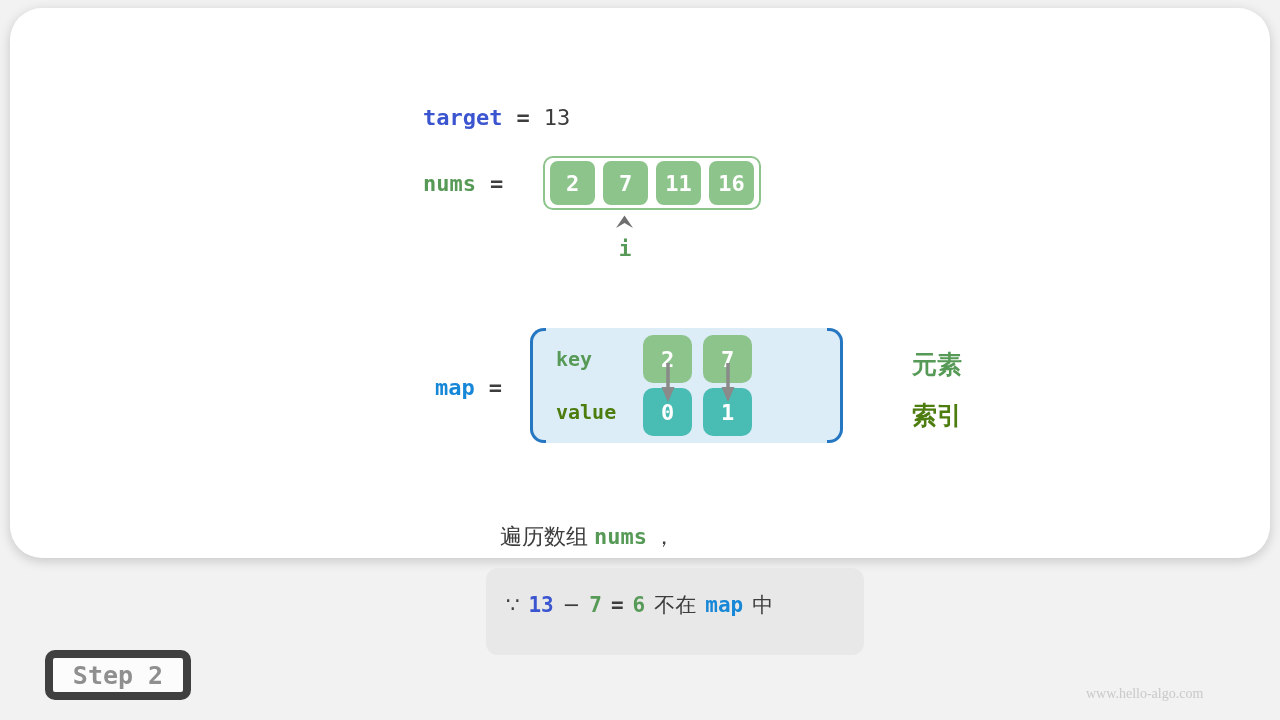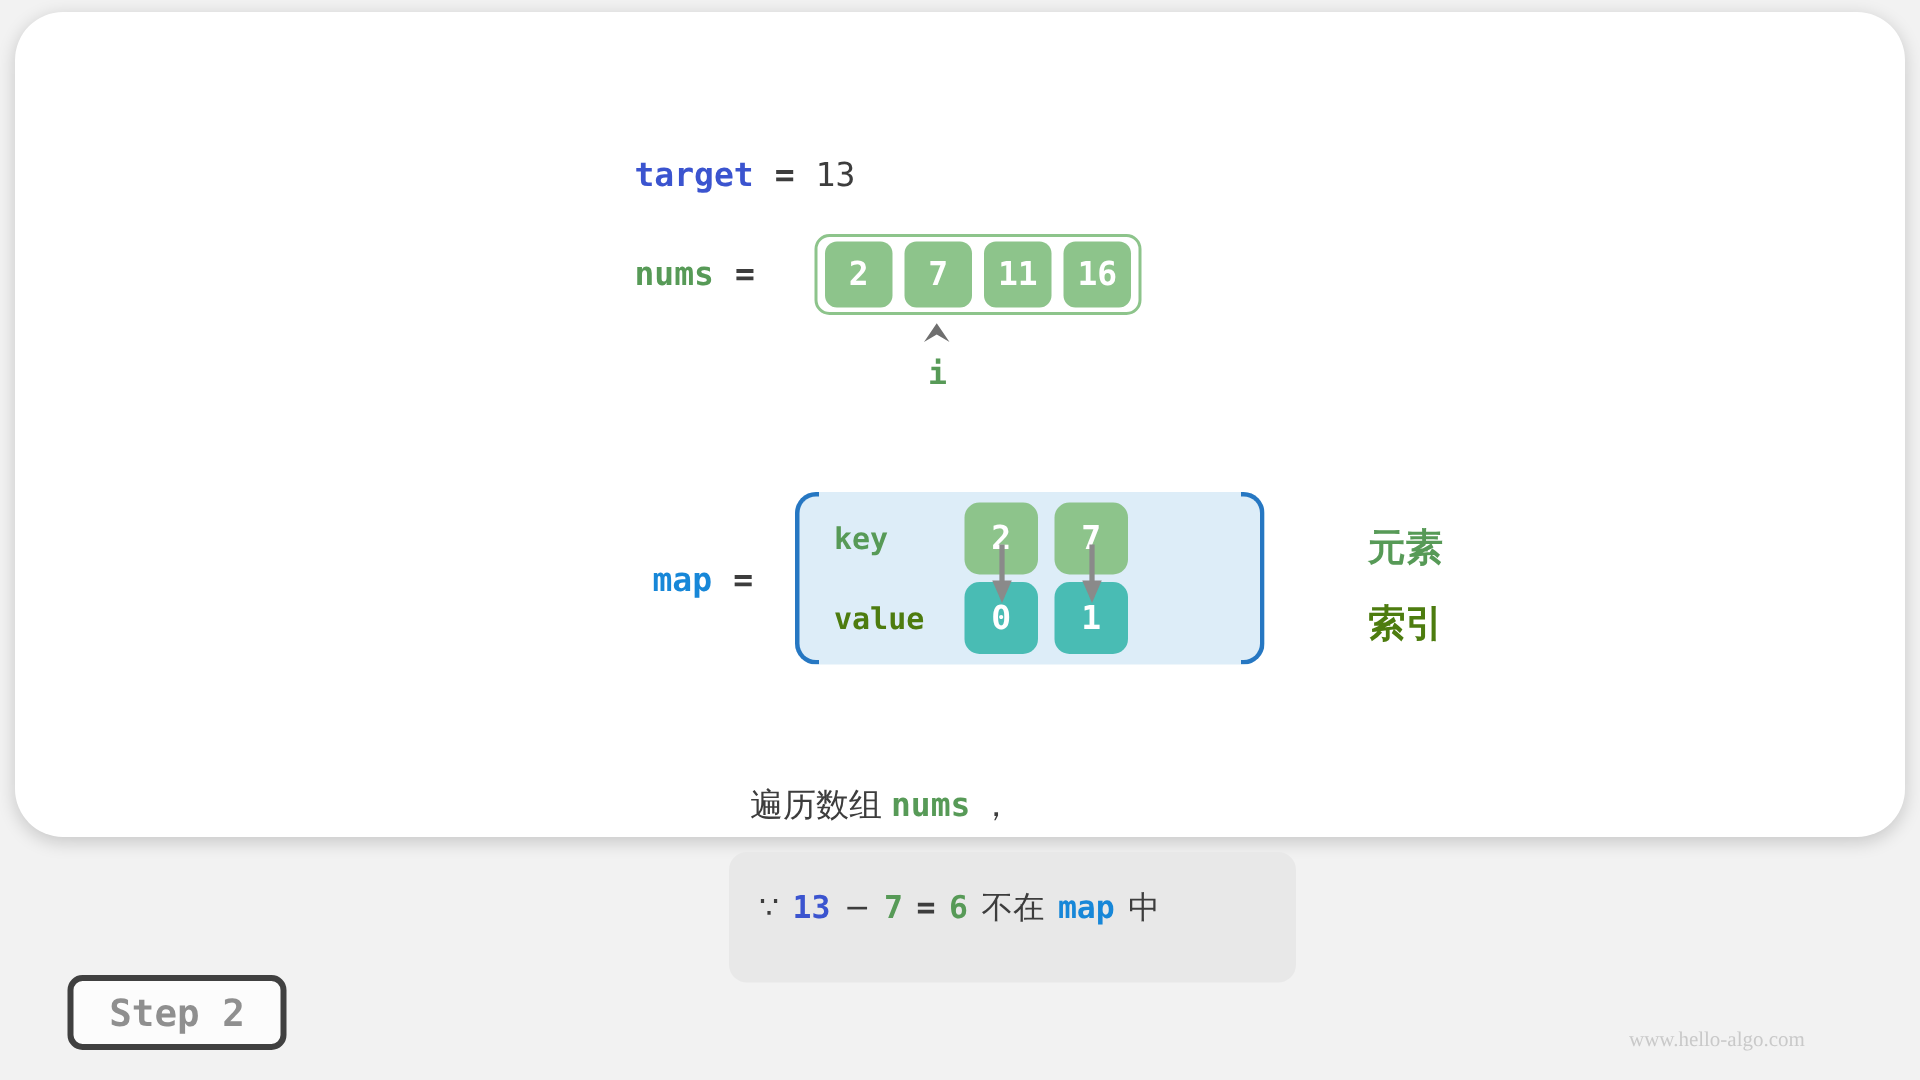--- a/index.html
+++ b/index.html
@@ -79,21 +79,21 @@
     left:476px; top:560px; width:378px; height:87px;
     background:#e8e8e8; border-radius:12px;
     padding:20px 0 0 20px; font-size:21px; color:#3d3d3d; line-height:35px;
   }
   .tok { margin-right:9px; }
   .tok.mono { font-size:21px; }
 
   
   .step-badge {
     left:35px; top:642px; width:146px; height:50px;
-    background:#fcfcfc; border:4px solid #404040; border-radius:10px;
+    background:#fcfcfc; border:8px solid #404040; border-radius:10px;
     display:flex; align-items:center; justify-content:center;
     font-size:25px; font-weight:bold; color:#8f8f8f;
     font-family:"DejaVu Sans Mono", monospace;
   }
   .watermark { left:1076px; top:678px; font-size:14px; color:#c9c9c9;
                font-family:Liberation Serif, serif; }
 </style>
 </head>
 <body>
 

